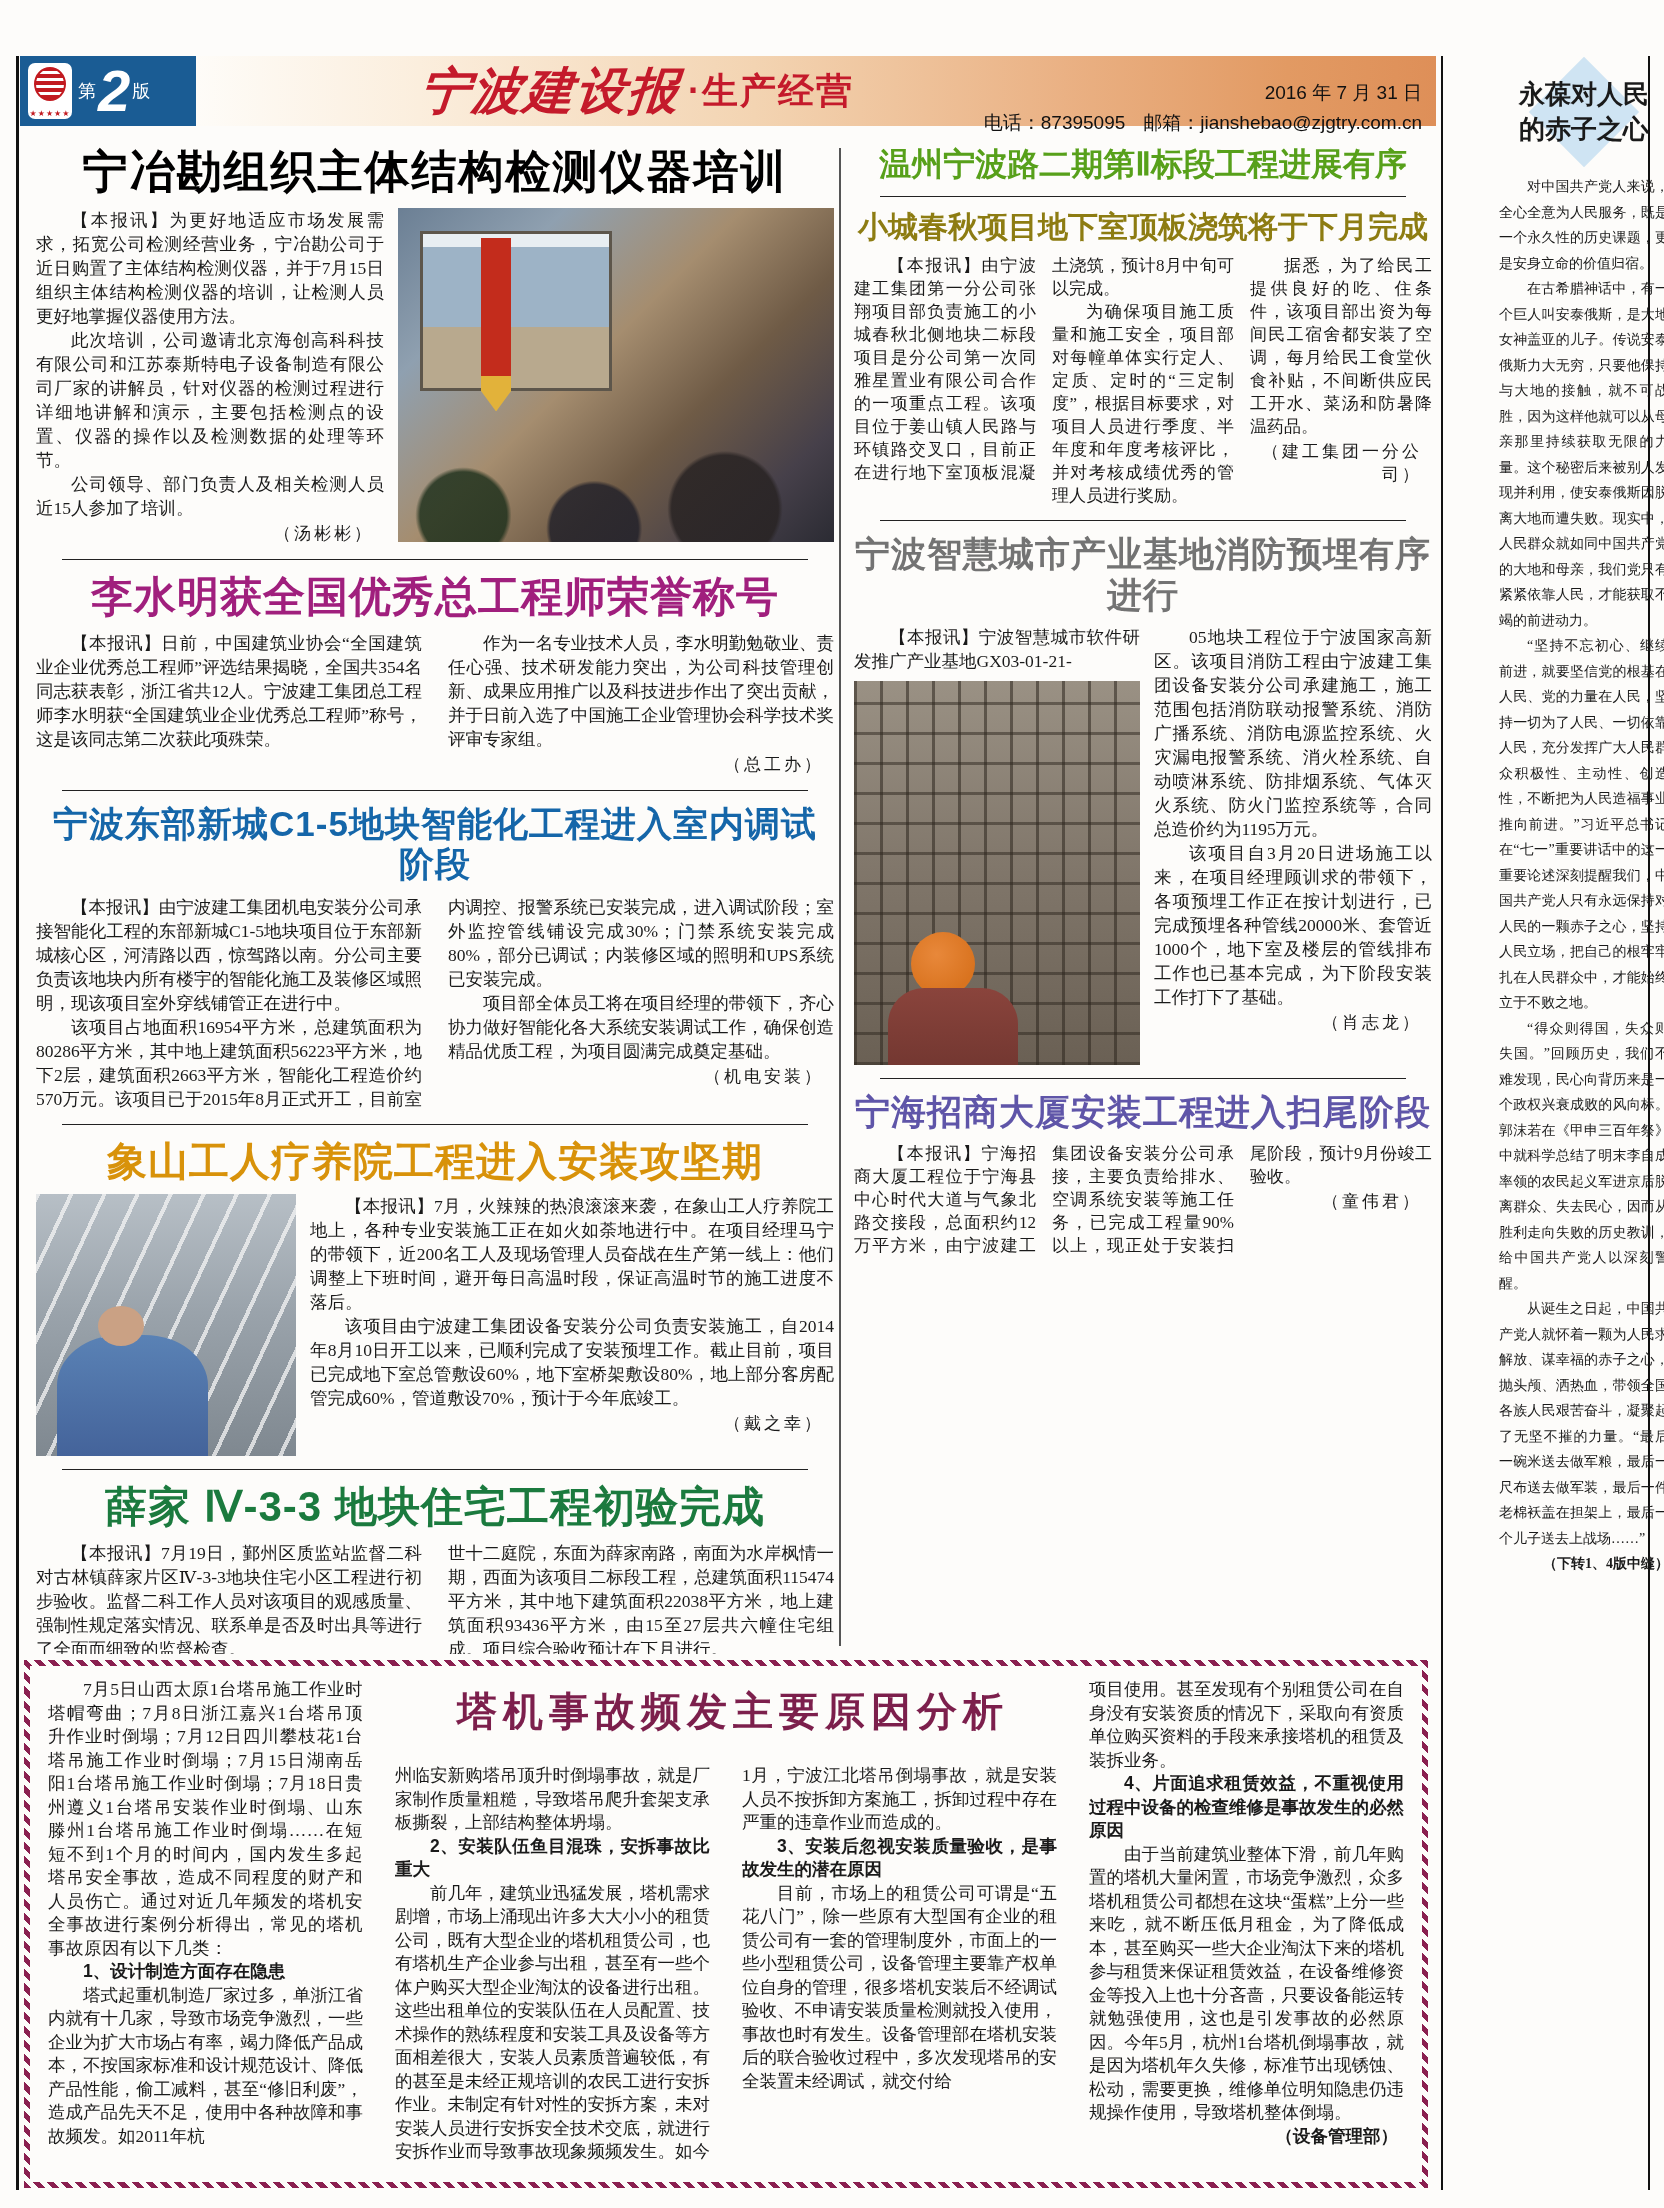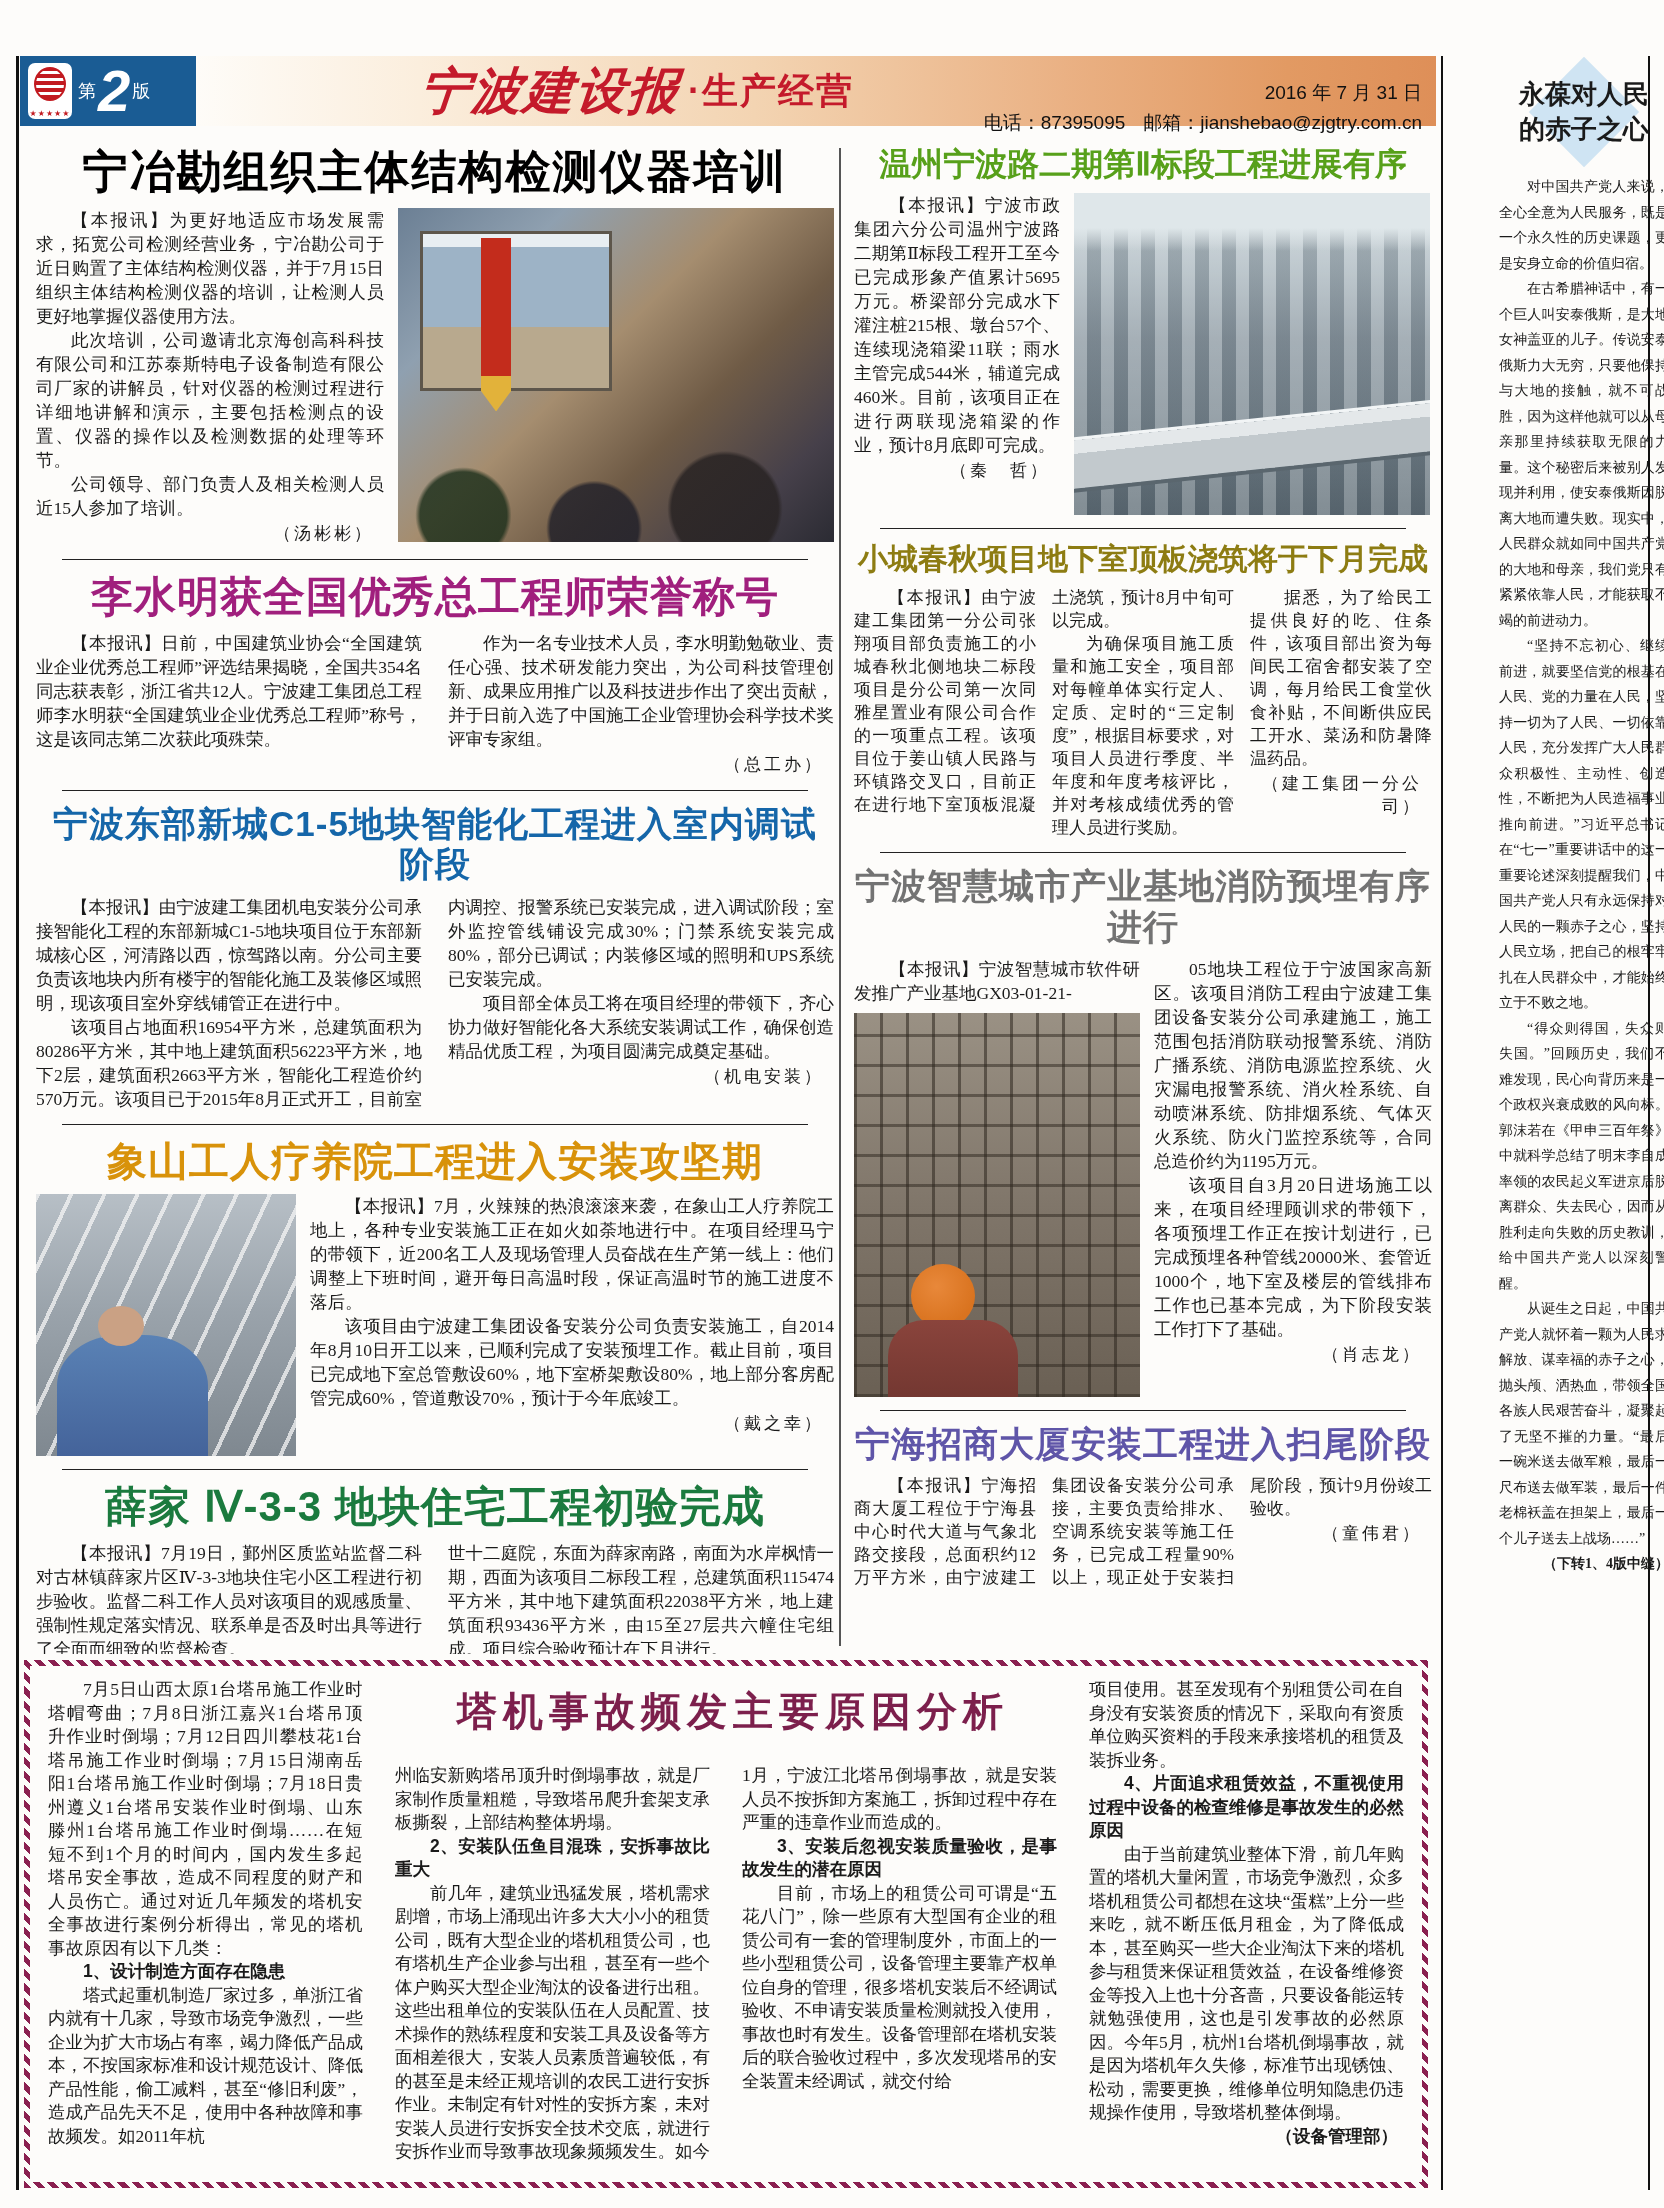--- a/index.html
+++ b/index.html
@@ -212,27 +212,20 @@
         <p>据悉，该项目位于宁波市古林镇薛家南路，由宁波建工集团第三分公司承建施工，项目北面为盛世十二庭院，东面为薛家南路，南面为水岸枫情一期，西面为该项目二标段工程，总建筑面积115474平方米，其中地下建筑面积22038平方米，地上建筑面积93436平方米，由15至27层共六幢住宅组成。项目综合验收预计在下月进行。</p>
 
       </div>
     </div>
   </div>
 
   <div id="rightcol">
 
     <div>
       <div class="headline h-33" style="color: rgb(87, 160, 26);">温州宁波路二期第Ⅱ标段工程进展有序</div>
-      <div class="flexrow">
-        <div class="body-txt wz-text">
-          <p>【本报讯】宁波市政集团六分公司温州宁波路二期第Ⅱ标段工程开工至今已完成形象产值累计5695万元。桥梁部分完成水下灌注桩215根、墩台57个、连续现浇箱梁11联；雨水主管完成544米，辅道完成460米。目前，该项目正在进行两联现浇箱梁的作业，预计8月底即可完成。</p>
-          <div class="byline">（秦　哲）</div>
-        </div>
-        <div class="photo photo-viaduct"></div>
-      </div>
     </div>
     <hr class="rule">
 
     <div>
       <div class="headline h-31" style="color: rgb(141, 124, 18);">小城春秋项目地下室顶板浇筑将于下月完成</div>
       <div class="body-txt cols3" style="font-size:17px;line-height:23px;">
         <p>【本报讯】由宁波建工集团第一分公司张翔项目部负责施工的小城春秋北侧地块二标段项目是分公司第一次同雅星置业有限公司合作的一项重点工程。该项目位于姜山镇人民路与环镇路交叉口，目前正在进行地下室顶板混凝土浇筑，预计8月中旬可以完成。</p>
         <p>为确保项目施工质量和施工安全，项目部对每幢单体实行定人、定质、定时的“三定制度”，根据目标要求，对项目人员进行季度、半年度和年度考核评比，并对考核成绩优秀的管理人员进行奖励。</p>
         <p>据悉，为了给民工提供良好的吃、住条件，该项目部出资为每间民工宿舍都安装了空调，每月给民工食堂伙食补贴，不间断供应民工开水、菜汤和防暑降温药品。</p>
         <div class="byline">（建工集团一分公司）</div>

